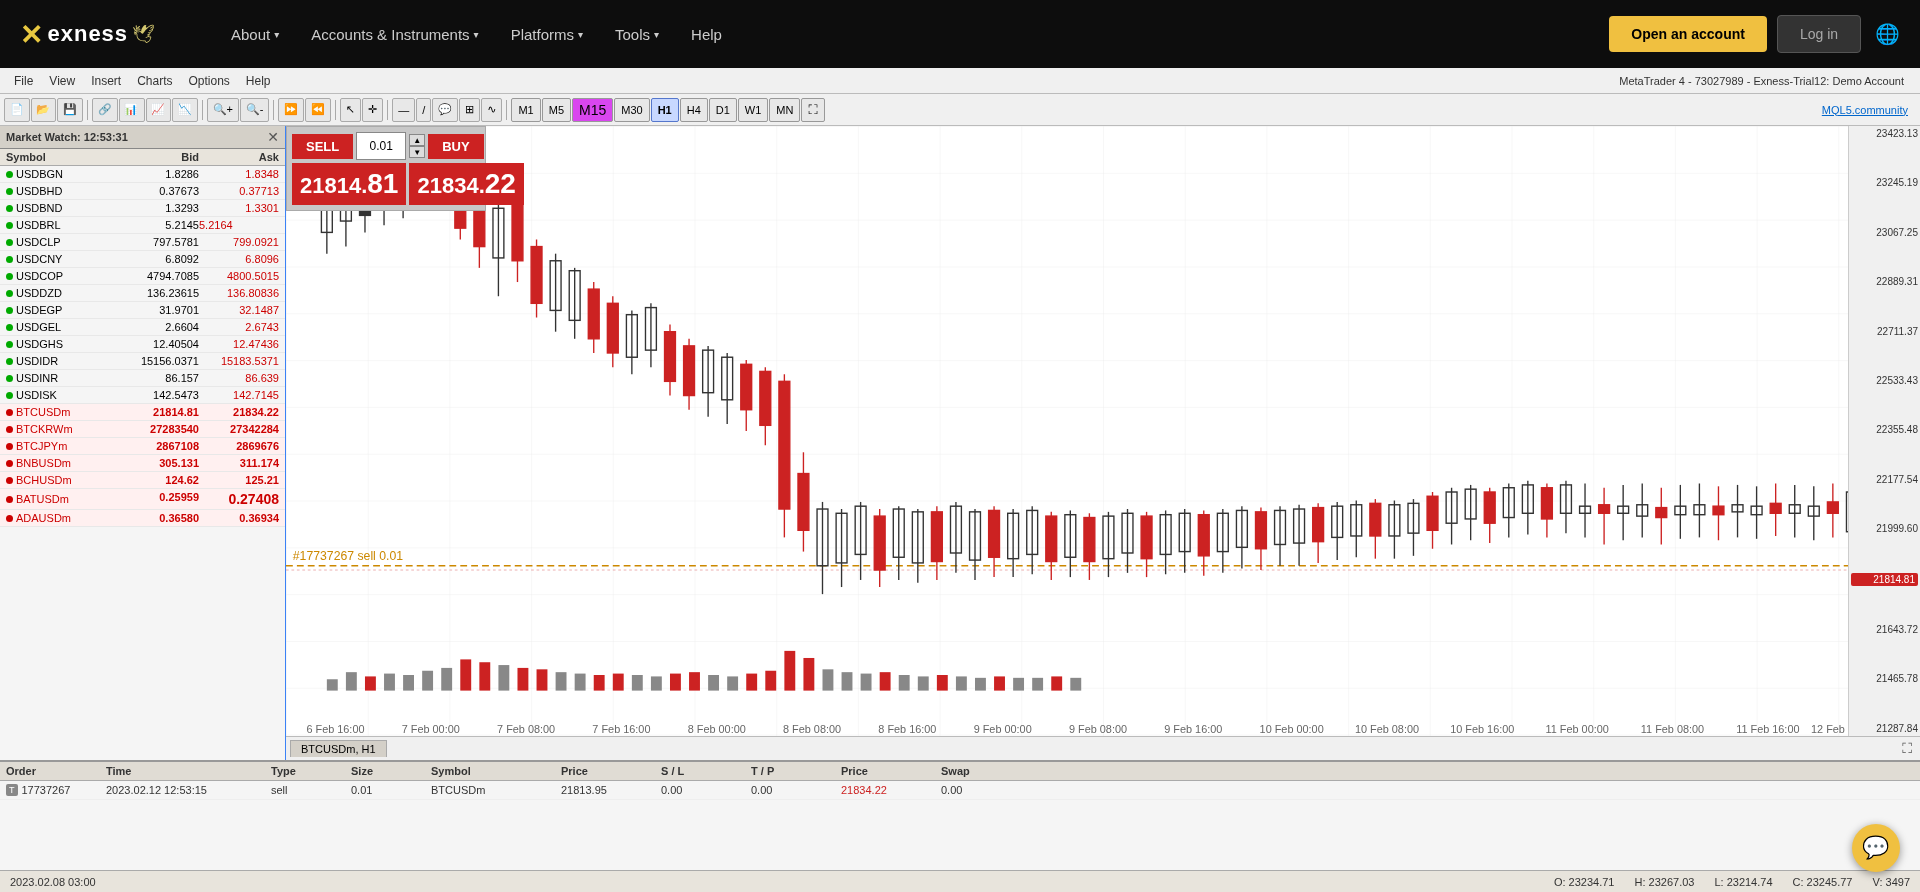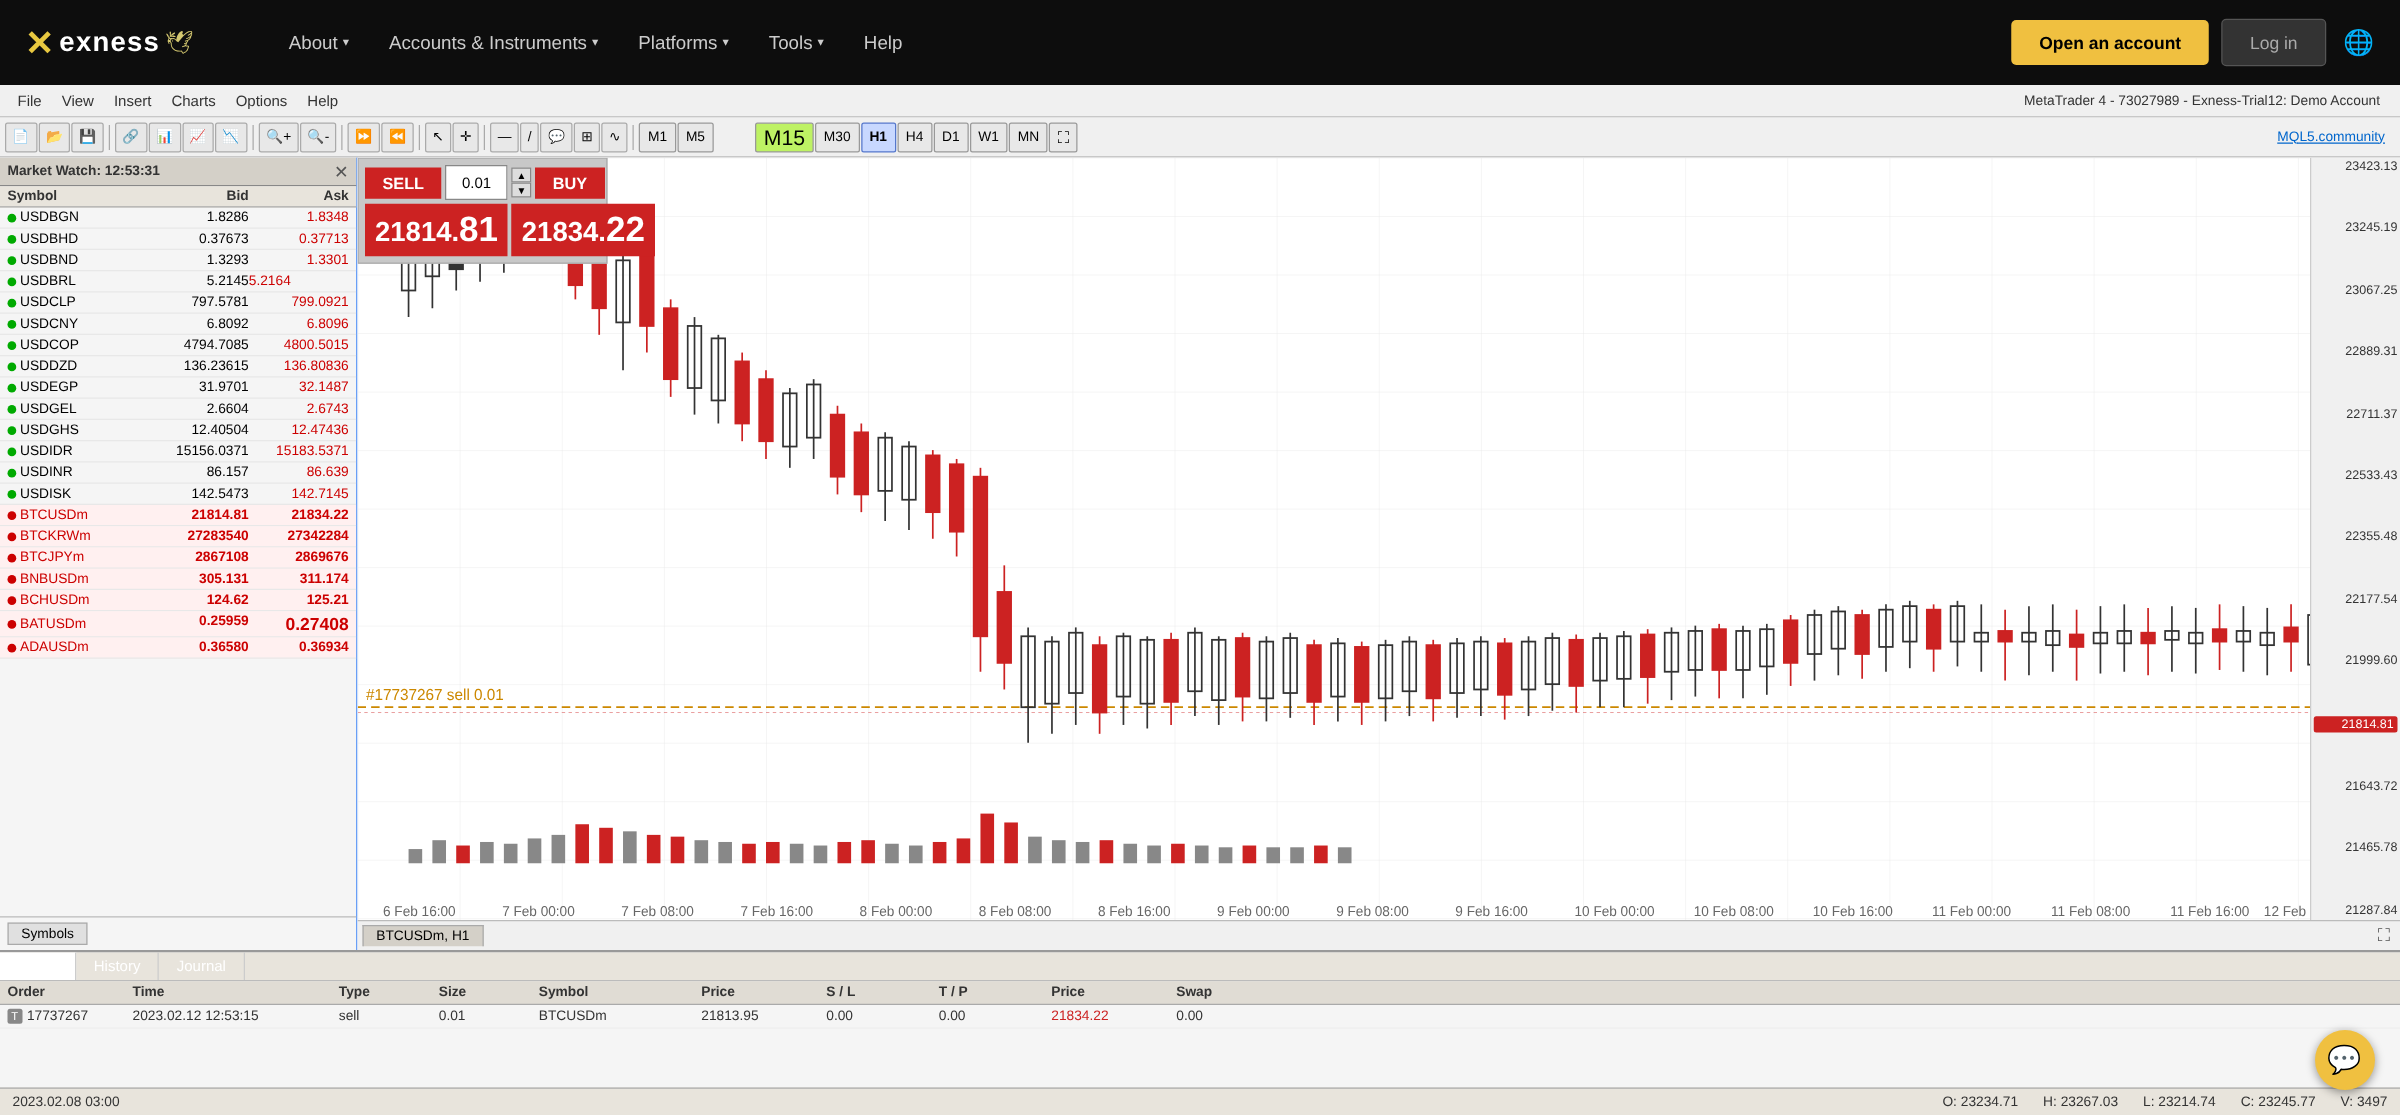--- a/index.html
+++ b/index.html
@@ -79,21 +79,21 @@
     <div style="width:1px;background:#aaa;height:20px;margin:0 3px;"></div>
     <button style="background:#e8e8e8;border:1px solid #aaa;padding:2px 5px;cursor:pointer;font-size:11px;border-radius:2px;height:24px;">—</button>
     <button style="background:#e8e8e8;border:1px solid #aaa;padding:2px 5px;cursor:pointer;font-size:11px;border-radius:2px;height:24px;">/</button>
     <button style="background:#e8e8e8;border:1px solid #aaa;padding:2px 5px;cursor:pointer;font-size:11px;border-radius:2px;height:24px;">💬</button>
     <button style="background:#e8e8e8;border:1px solid #aaa;padding:2px 5px;cursor:pointer;font-size:11px;border-radius:2px;height:24px;">⊞</button>
     <button style="background:#e8e8e8;border:1px solid #aaa;padding:2px 5px;cursor:pointer;font-size:11px;border-radius:2px;height:24px;">∿</button>
     <div style="width:1px;background:#aaa;height:20px;margin:0 3px;"></div>
 
     <button style="background:#e8e8e8;border:1px solid #999;padding:2px 6px;cursor:pointer;font-size:11px;height:24px;border-radius:2px;">M1</button>
     <button style="background:#e8e8e8;border:1px solid #999;padding:2px 6px;cursor:pointer;font-size:11px;height:24px;border-radius:2px;">M5</button>
-    <button style="background:#bef264;border:1px solid #999;padding:2px 6px;cursor:pointer;font-size:17px;height:24px;border-radius:2px;margin-left:32px;">M15</button>
+    <button style="background:#d946ef;border:1px solid #999;padding:2px 6px;cursor:pointer;font-size:14px;height:24px;border-radius:2px;">M15</button>
     <button style="background:#e8e8e8;border:1px solid #999;padding:2px 6px;cursor:pointer;font-size:11px;height:24px;border-radius:2px;">M30</button>
     <button style="background:#c8d8ff;border:1px solid #5577cc;padding:2px 6px;cursor:pointer;font-size:11px;height:24px;border-radius:2px;font-weight:bold;">H1</button>
     <button style="background:#e8e8e8;border:1px solid #999;padding:2px 6px;cursor:pointer;font-size:11px;height:24px;border-radius:2px;">H4</button>
     <button style="background:#e8e8e8;border:1px solid #999;padding:2px 6px;cursor:pointer;font-size:11px;height:24px;border-radius:2px;">D1</button>
     <button style="background:#e8e8e8;border:1px solid #999;padding:2px 6px;cursor:pointer;font-size:11px;height:24px;border-radius:2px;">W1</button>
     <button style="background:#e8e8e8;border:1px solid #999;padding:2px 6px;cursor:pointer;font-size:11px;height:24px;border-radius:2px;">MN</button>
     <button style="background:#e8e8e8;border:1px solid #999;padding:2px 6px;cursor:pointer;font-size:13px;height:24px;border-radius:2px;">⛶</button>
     <div style="flex:1;"></div>
     <span style="color:#0066cc;font-size:11px;cursor:pointer;text-decoration:underline;margin-right:8px;">MQL5.community</span>
   </div>
@@ -273,23 +273,20 @@
   </div>
           <div style="display: grid; grid-template-columns: 1fr 80px 80px; padding: 2px 6px; border-bottom: 1px solid rgb(232, 232, 232); cursor: pointer; background: rgb(255, 240, 240);">
     <span style="font-size:11px;color:#cc0000;display:flex;align-items:center;gap:3px;">
       <span style="width:7px;height:7px;border-radius:50%;background:#cc0000;display:inline-block;flex-shrink:0;"></span>
       ADAUSDm
     </span>
     <span style="font-size:11px;color:#cc0000;text-align:right;font-weight:bold;">0.36580</span>
     <span style="font-size:11px;color:#cc0000;text-align:right;font-weight:bold;">0.36934</span>
   </div>
         </div>
-      <div style="padding:4px 6px;border-top:1px solid #bbb;">
-        <button style="background:#e0e0e0;border:1px solid #aaa;padding:2px 10px;font-size:11px;cursor:pointer;">Symbols</button>
-      </div>
     </div>
 
     <div style="flex:1;display:flex;flex-direction:column;overflow:hidden;background:#fff;position:relative;">
 
 
       <div style="flex:1;display:flex;overflow:hidden;position:relative;">
 
         <div style="position:absolute;top:0;left:0;z-index:10;background:#c8c8c8;border:1px solid #aaa;padding:5px;width:200px;">
           <div style="display:flex;align-items:center;gap:3px;margin-bottom:3px;">
             <button style="background:#cc2222;color:#fff;font-weight:bold;border:none;padding:5px 14px;font-size:13px;cursor:pointer;">SELL</button>
@@ -659,25 +656,20 @@
       <div style="background:#f0f0f0;border-top:1px solid #bbb;display:flex;align-items:center;height:24px;padding:0 4px;flex-shrink:0;">
         <button style="background:#d4d0c8;border:1px solid #aaa;border-bottom:none;padding:2px 10px;font-size:11px;cursor:pointer;">BTCUSDm, H1</button>
         <div style="flex:1;"></div>
         <span style="font-size:14px;color:#555;cursor:pointer;margin-right:4px;">⛶</span>
       </div>
     </div>
   </div>
 
   <div style="background:#f5f5f5;border-top:2px solid #999;height:110px;display:flex;flex-direction:column;flex-shrink:0;">
 
-    <div style="display:flex;border-bottom:1px solid #bbb;background:#e8e4dc;flex-shrink:0;">
-      <div style="padding:4px 14px;font-size:12px;cursor:pointer;border-right:1px solid #ccc;background:#fff;font-weight:bold;">Trade</div>
-      <div style="padding:4px 14px;font-size:12px;cursor:pointer;border-right:1px solid #ccc;">History</div>
-      <div style="padding:4px 14px;font-size:12px;cursor:pointer;border-right:1px solid #ccc;">Journal</div>
-    </div>
 
     <div style="display:grid;grid-template-columns:100px 165px 80px 80px 130px 100px 90px 90px 100px 80px;background:#e0dcd4;border-bottom:1px solid #aaa;padding:3px 6px;flex-shrink:0;">
       <span style="font-size:11px;font-weight:bold;color:#333;">Order</span>
       <span style="font-size:11px;font-weight:bold;color:#333;">Time</span>
       <span style="font-size:11px;font-weight:bold;color:#333;">Type</span>
       <span style="font-size:11px;font-weight:bold;color:#333;">Size</span>
       <span style="font-size:11px;font-weight:bold;color:#333;">Symbol</span>
       <span style="font-size:11px;font-weight:bold;color:#333;">Price</span>
       <span style="font-size:11px;font-weight:bold;color:#333;">S / L</span>
       <span style="font-size:11px;font-weight:bold;color:#333;">T / P</span>

